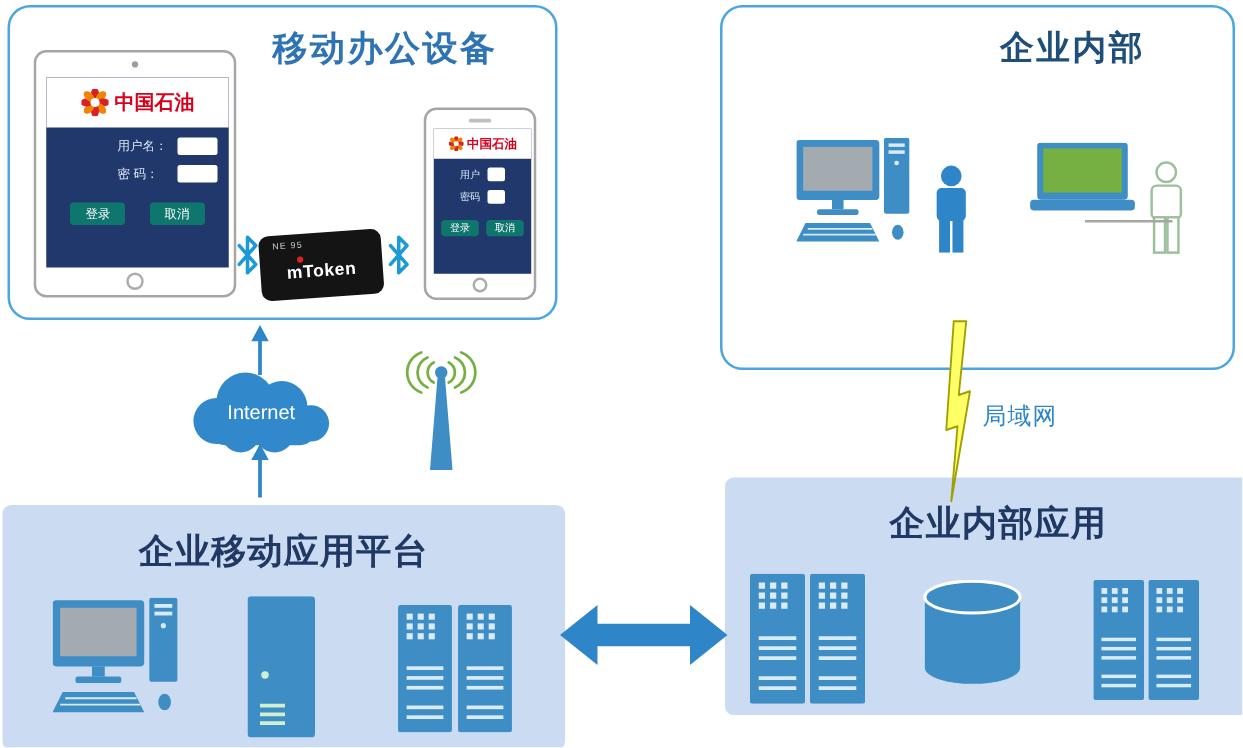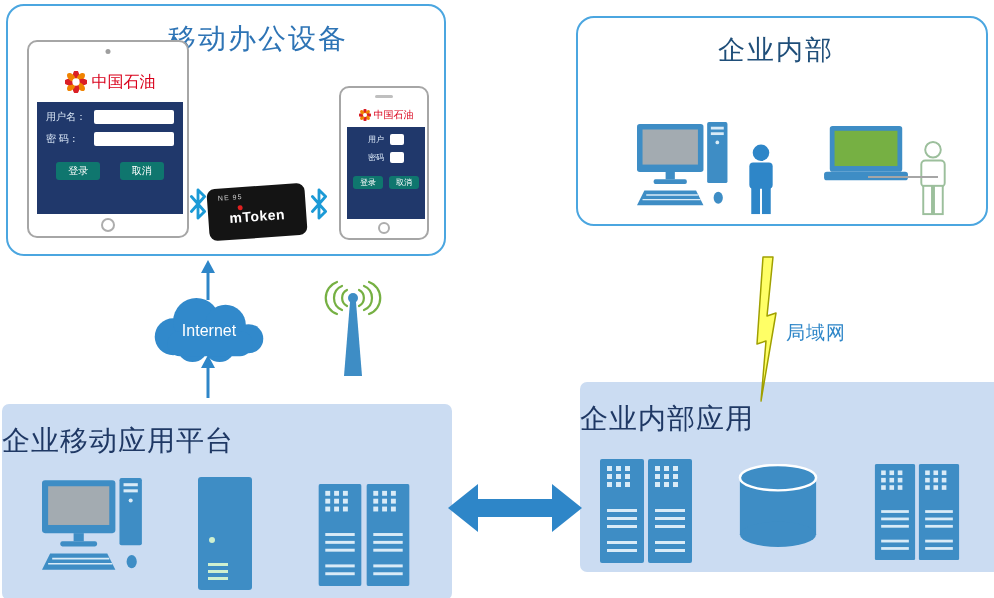--- a/index.html
+++ b/index.html
@@ -3,25 +3,25 @@
 <meta charset="utf-8">
 <style>
   * { margin:0; padding:0; box-sizing:border-box; }
   body { font-family:"Liberation Sans", sans-serif; background:#fff; }
   .stage { position:relative; width:994px; height:598px; background:#fff; overflow:hidden; }
 
   
   .outline-box { position:absolute; border:2px solid #4BA6E0; border-radius:18px; background:#fff; }
   .panel { position:absolute; background:#CBDCF2; border-radius:7px; }
   #box-mobile   { left:6px;  top:4px;   width:440px; height:252px; }
-  #box-internal { left:576px; top:16px;  width:412px; height:210px; }
+  #box-internal { left:576px; top:4px;  width:412px; height:292px; }
   #panel-platform { left:2px;  top:404px; width:450px; height:196px; }
   #panel-apps     { left:580px; top:382px; width:437px; height:190px; }
 
-  .box-title { position:absolute; font-weight:normal; text-align:left; white-space:nowrap; }
+  .box-title { position:absolute; font-weight:bold; text-align:center; white-space:nowrap; }
   #title-mobile   { left:160px; top:14px; width:280px; font-size:28px; color:#2E74B5; letter-spacing:2px; }
   #title-internal { left:140px; top:14px; width:280px; font-size:27px; color:#1F4E79; font-family:"Liberation Serif",serif; letter-spacing:2px; }
   #title-platform { left:0; top:18px; width:100%; font-size:28px; color:#1F3864; font-family:"Liberation Serif",serif; letter-spacing:1px; }
   #title-apps     { left:0; top:18px; width:100%; font-size:28px; color:#1F3864; font-family:"Liberation Serif",serif; letter-spacing:1px; }
 
   
   .device { position:absolute; background:#fff; border:2px solid #A6A6A6; border-radius:10px; }
   #tablet { left:19px; top:34px; width:162px; height:198px; }
   #phone  { left:331px; top:80px; width:90px; height:154px; }
   .cam { position:absolute; top:7px; left:50%; transform:translateX(-50%); width:5px; height:5px; border-radius:50%; background:#9E9E9E; }
@@ -29,29 +29,29 @@
   .home-btn { position:absolute; left:50%; transform:translateX(-50%); border:2px solid #ADADAD; border-radius:50%; background:#fff; }
   #tablet .home-btn { bottom:4px; width:14px; height:14px; }
   #phone  .home-btn { bottom:4px; width:12px; height:12px; }
   .device-screen { position:absolute; background:#20386B; overflow:hidden; }
   #tablet .device-screen { left:8px; top:20px; width:146px; height:152px; }
   #phone  .device-screen { left:6px; top:15px; width:78px; height:116px; }
 
   .brand-band { background:#fff; display:flex; align-items:center; justify-content:center; }
   #tablet .brand-band { height:40px; gap:5px; }
   #phone  .brand-band { height:24px; gap:3px; }
-  .brand-text { font-weight:normal; color:#D9001B; white-space:nowrap; }
+  .brand-text { font-weight:bold; color:#D9001B; white-space:nowrap; }
   #tablet .brand-text { font-size:16px; }
   #phone  .brand-text { font-size:10px; }
 
   .scr-row { display:flex; align-items:center; }
   #tablet .scr-row { margin:8px 9px 0; }
   #phone  .scr-row { margin:7px 21px 0; }
   .scr-label { color:#DCE9F8; white-space:nowrap; }
-  #tablet .scr-label { font-size:10px; width:48px; }
+  #tablet .scr-label { font-size:10px; width:48px;margin-left:48px; }
   #phone  .scr-label { font-size:8px; width:22px; }
   .scr-input { background:#fff; border-radius:2px; flex:1; }
   #tablet .scr-input { height:14px; }
   #phone  .scr-input { height:11px; }
   .scr-btns { display:flex; justify-content:space-evenly; }
   #tablet .scr-btns { margin-top:16px; }
   #phone  .scr-btns { margin-top:13px; }
   .scr-btn { background:#0f766e; color:#fff; border-radius:3px; white-space:nowrap; }
   #tablet .scr-btn { font-size:10px; padding:2px 12px; }
   #phone  .scr-btn { font-size:8px; padding:1px 7px; }

